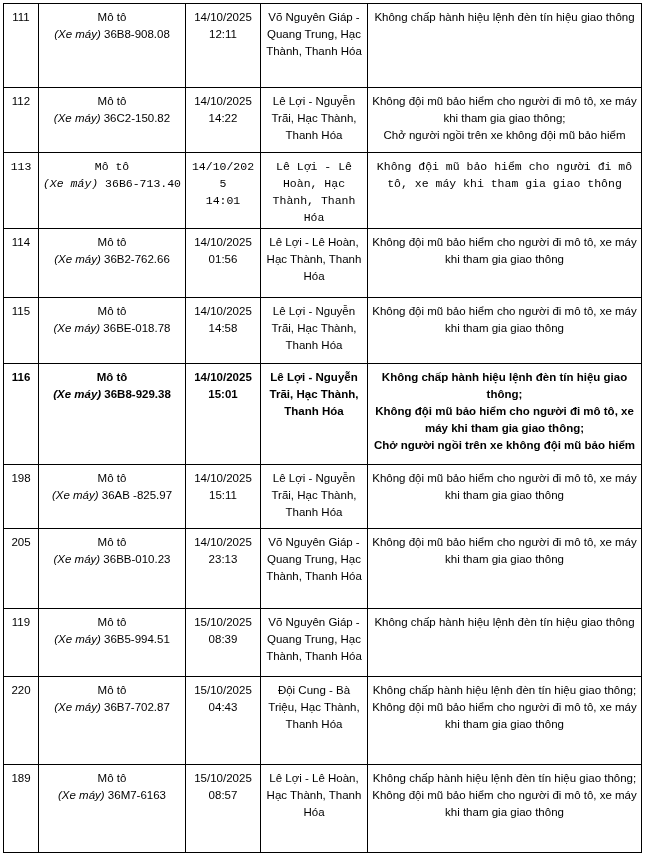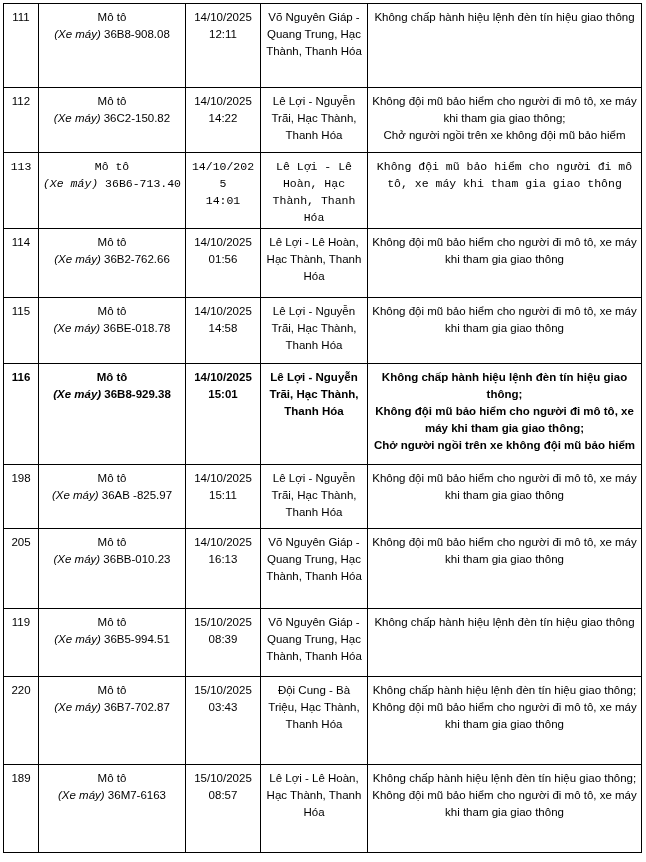--- a/index.html
+++ b/index.html
@@ -156,21 +156,21 @@
           </td>
         </tr>
         <tr style="height: 80px;">
           <td>205</td>
           <td>
             <div>Mô tô</div>
             <div><span class="italic">(Xe máy)</span><span>&nbsp;36BB-010.23</span></div>
           </td>
           <td>
             <div>14/10/2025</div>
-            <div>16:13</div>
+            <div>23:13</div>
           </td>
           <td>Võ Nguyên Giáp - Quang Trung, Hạc Thành, Thanh Hóa</td>
           <td>
             <div>Không đội mũ bảo hiểm cho người đi mô tô, xe máy khi tham gia giao thông</div>
           </td>
         </tr>
         <tr style="height: 68px;">
           <td>119</td>
           <td>
             <div>Mô tô</div>
@@ -186,21 +186,21 @@
           </td>
         </tr>
         <tr style="height: 88px;">
           <td>220</td>
           <td>
             <div>Mô tô</div>
             <div><span class="italic">(Xe máy)</span><span>&nbsp;36B7-702.87</span></div>
           </td>
           <td>
             <div>15/10/2025</div>
-            <div>03:43</div>
+            <div>04:43</div>
           </td>
           <td>Đội Cung - Bà Triệu, Hạc Thành, Thanh Hóa</td>
           <td>
             <div>Không chấp hành hiệu lệnh đèn tín hiệu giao thông;</div>
             <div>Không đội mũ bảo hiểm cho người đi mô tô, xe máy khi tham gia giao thông</div>
           </td>
         </tr>
         <tr style="height: 88px;">
           <td>189</td>
           <td>

